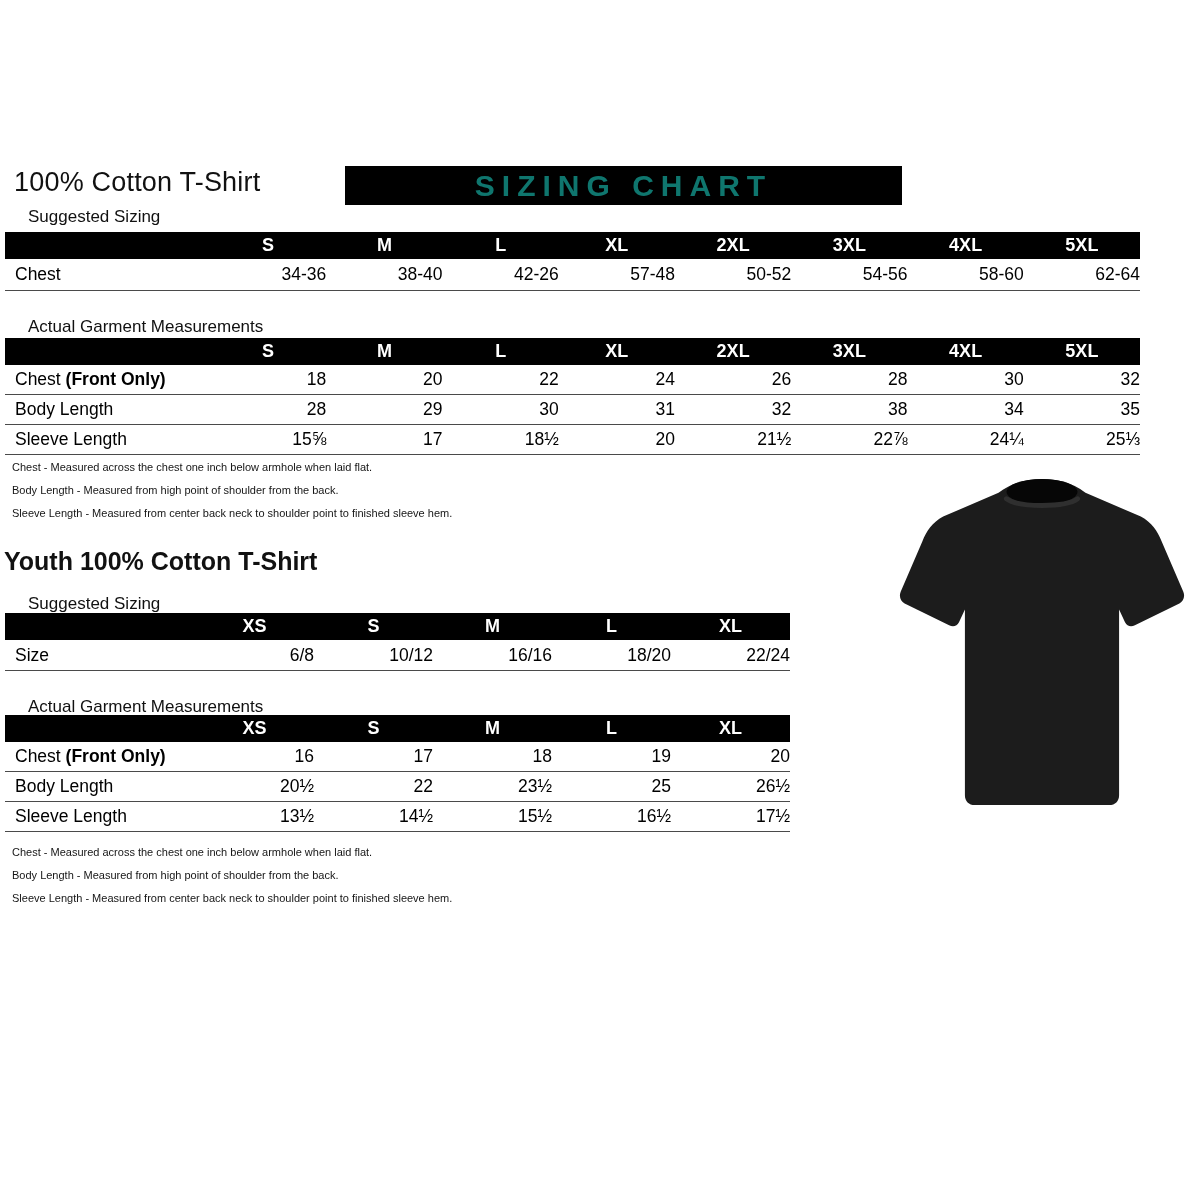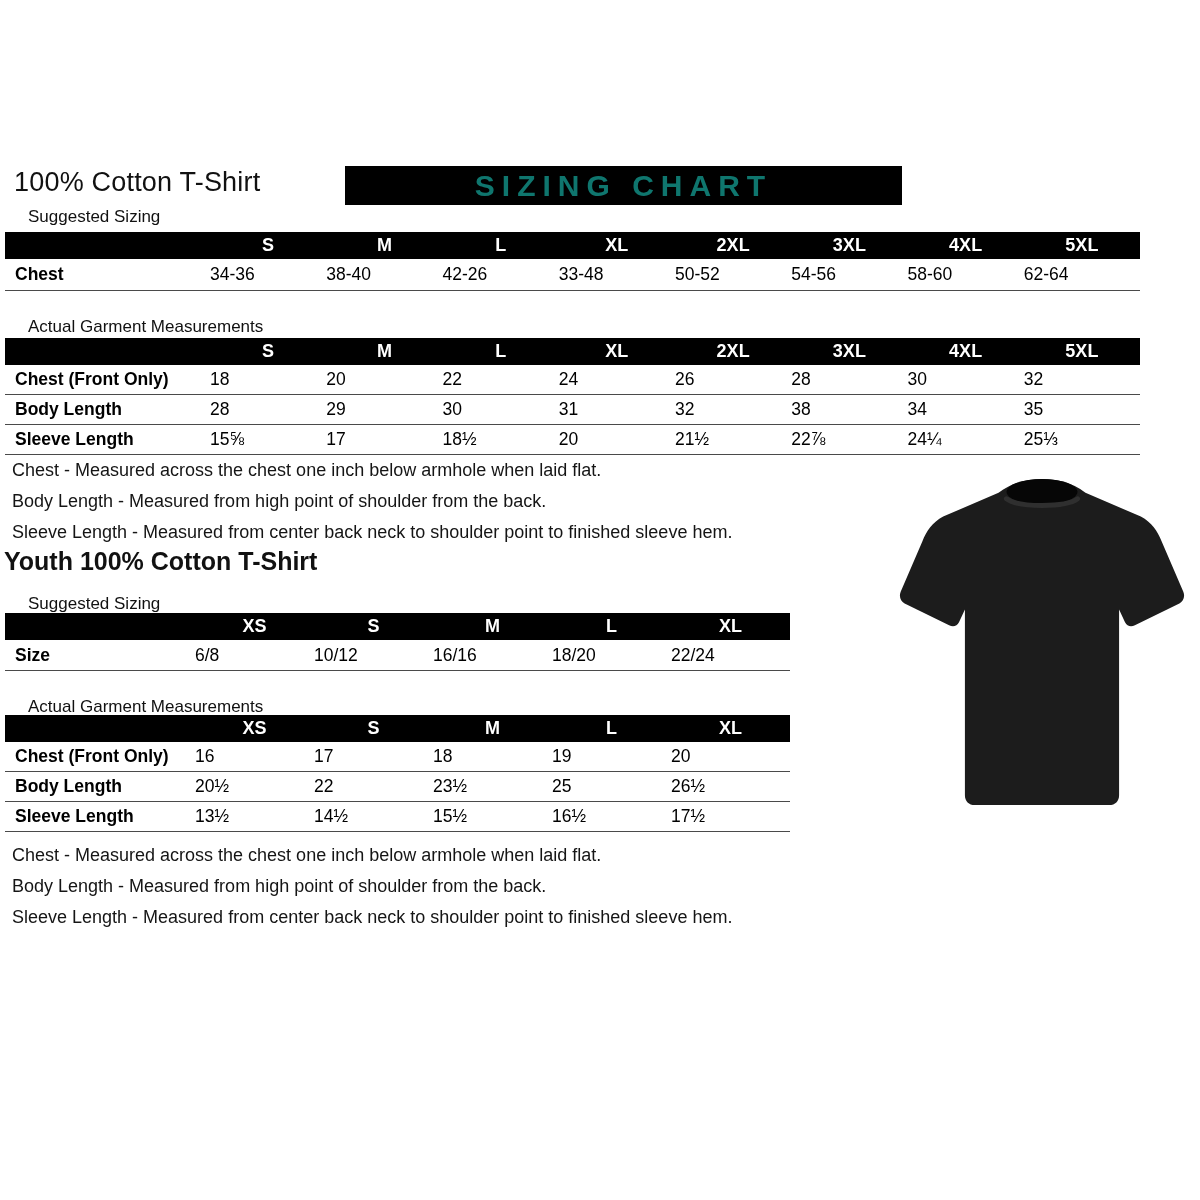--- a/index.html
+++ b/index.html
@@ -11,35 +11,35 @@
             display:flex; align-items:center; justify-content:center; font-weight:bold; font-size:30px; letter-spacing:7px; }
 
   .section-label { position:absolute; font-size:17px; color:#111;margin-left:22px; }
   #sug1 { left:6px; top:207px; }
   #agm1 { left:6px; top:317px; }
   #sug2 { left:6px; top:594px; }
   #agm2 { left:6px; top:697px; }
 
   table.sizing { position:absolute; border-collapse:collapse; table-layout:fixed; font-family:"Liberation Sans", sans-serif; }
   table.sizing thead th { background:#000; color:#fff; font-weight:bold; font-size:18px; height:27px; text-align:center; padding:0; }
-  table.sizing tbody td { text-align:left; font-size:17.5px; height:29px; padding:0; border-bottom:1.5px solid #4a4a4a; }
+  table.sizing tbody td { text-align:right; font-size:17.5px; height:29px; padding:0; border-bottom:1.5px solid #4a4a4a; }
   table.sizing tbody td.label { text-align:left; padding-left:10px; }
-  table.sizing tbody td.label .lbl { font-weight:bold;margin-top:46px; }
+  table.sizing tbody td.label .lbl { font-weight:normal;margin-top:46px; }
   table.sizing tbody td.label .note { font-weight:bold; }
   table.adult th.label-col { width:205px; }
   table.youth th.label-col { width:190px; }
 
   #table1 { left:5px; top:232px; width:1135px; }
   #table1 tbody td { height:31px; }
   #table2 { left:5px; top:338px; width:1135px; }
   #table3 { left:5px; top:613px; width:785px; }
   #table3 tbody td { height:30px; }
   #table4 { left:5px; top:715px; width:785px; }
 
-  .notes { position:absolute; left:12px; font-size:18px; color:#151515; }
+  .notes { position:absolute; left:12px; font-size:11px; color:#151515; }
   .notes p { margin:0 0 11px 0; line-height:1.1; }
   #notes1 { top:461px; }
   #notes2 { top:846px; }
 
   .youth-title { position:absolute; left:4px; top:547px; font-size:25px; font-weight:bold; color:#111; }
 
   .tshirt { position:absolute; left:893px; top:477px; width:298px; height:336px; }
 </style>
 </head>
 <body>
@@ -63,21 +63,21 @@
           <th>4XL</th>
           <th>5XL</th>
         </tr>
       </thead>
       <tbody>
         <tr>
           <td class="label"><span class="lbl">Chest</span></td>
           <td>34-36</td>
           <td>38-40</td>
           <td>42-26</td>
-          <td>33-48</td>
+          <td>57-48</td>
           <td>50-52</td>
           <td>54-56</td>
           <td>58-60</td>
           <td>62-64</td>
         </tr>
       </tbody>
     </table>
 
   <div class="section-label" id="agm1">Actual Garment Measurements</div>
   <table class="sizing adult" id="table2">

